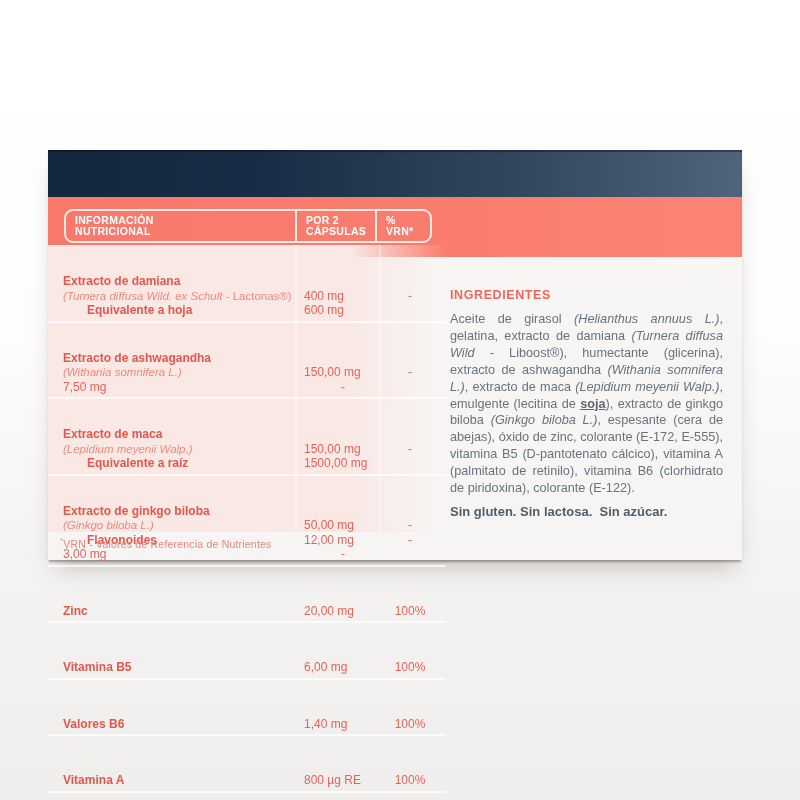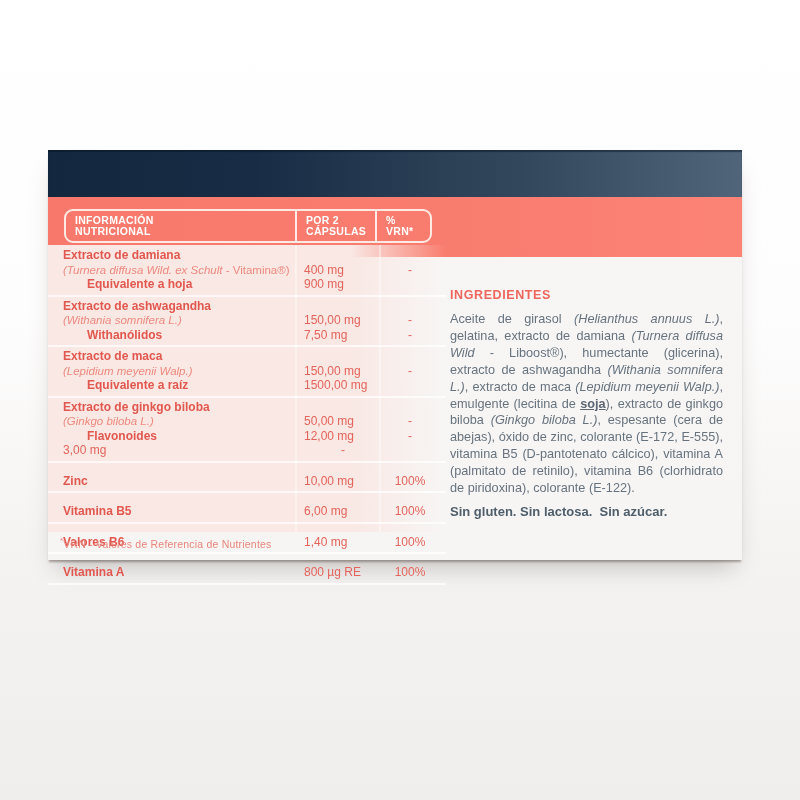--- a/index.html
+++ b/index.html
@@ -42,21 +42,21 @@
   
   .tablewrap {
     position:absolute; left:0; top:95px; width:398px; height:287px;
     background:linear-gradient(90deg,rgba(249,232,228,1) 0%,rgba(249,232,228,1) 76%,rgba(250,236,232,0) 100%);
     padding:1px 0 0 0;
   }
   .vline { position:absolute; top:0; bottom:0; width:2px; background:rgba(255,255,255,.4); }
   .vline.v1 { left:247px; }
   .vline.v2 { left:331px; }
 
-  .grp { padding:2px 0 3px; border-bottom:2px solid rgba(255,255,255,.75); position:relative; }
+  .grp { padding:2px 0 3px; border-bottom:2px solid rgba(255,255,255,.75); position:relative;margin-top:26px; }
   .grp.single { padding:10px 0 2px; }
   .l {
     display:grid; grid-template-columns:241px 78px 56px;
     align-items:center; min-height:14.5px; font-size:12px; padding-left:15px;
   }
   .grp.single .l { min-height:16.5px; }
   .name  { color:#e2574e; font-weight:700; }
   .latin { color:#ee897e; font-style:italic; font-size:11.5px; }
   .latin .up { font-style:normal; }
   .sub   { color:#e2574e; font-weight:700; padding-left:24px; }
@@ -110,44 +110,43 @@
       <div class="vline v1"></div>
       <div class="vline v2"></div>
 
       <div class="grp">
         <div class="l">
             <span class="name">Extracto de damiana</span>
             <span class="v"></span>
             <span class="p"></span>
           </div>
         <div class="l">
-          <span class="latin"><span>(Turnera diffusa Wild. ex Schult</span><span class="up"> - Vitamina®)</span></span>
+          <span class="latin"><span>(Turnera diffusa Wild. ex Schult</span><span class="up"> - Lactonas®)</span></span>
           <span class="v">400 mg</span>
           <span class="p">-</span>
         </div>
         <div class="l">
           <span class="sub">Equivalente a hoja</span>
-          <span class="v">900 mg</span>
+          <span class="v">600 mg</span>
           <span class="p"></span>
         </div>
       </div>
 
       <div class="grp">
         <div class="l">
             <span class="name">Extracto de ashwagandha</span>
             <span class="v"></span>
             <span class="p"></span>
           </div>
         <div class="l">
           <span class="latin">(Withania somnifera L.)</span>
           <span class="v">150,00 mg</span>
           <span class="p">-</span>
         </div>
         <div class="l">
-          <span class="sub">Withanólidos</span>
           <span class="v">7,50 mg</span>
           <span class="p">-</span>
         </div>
       </div>
 
       <div class="grp">
         <div class="l">
             <span class="name">Extracto de maca</span>
             <span class="v"></span>
             <span class="p"></span>
@@ -182,21 +181,21 @@
         </div>
         <div class="l">
           <span class="v">3,00 mg</span>
           <span class="p">-</span>
         </div>
       </div>
 
       <div class="grp single">
         <div class="l">
           <span class="name">Zinc</span>
-          <span class="v">10,00 mg</span>
+          <span class="v">20,00 mg</span>
           <span class="p">100%</span>
         </div>
       </div>
       <div class="grp single">
         <div class="l">
           <span class="name">Vitamina B5</span>
           <span class="v">6,00 mg</span>
           <span class="p">100%</span>
         </div>
       </div>

